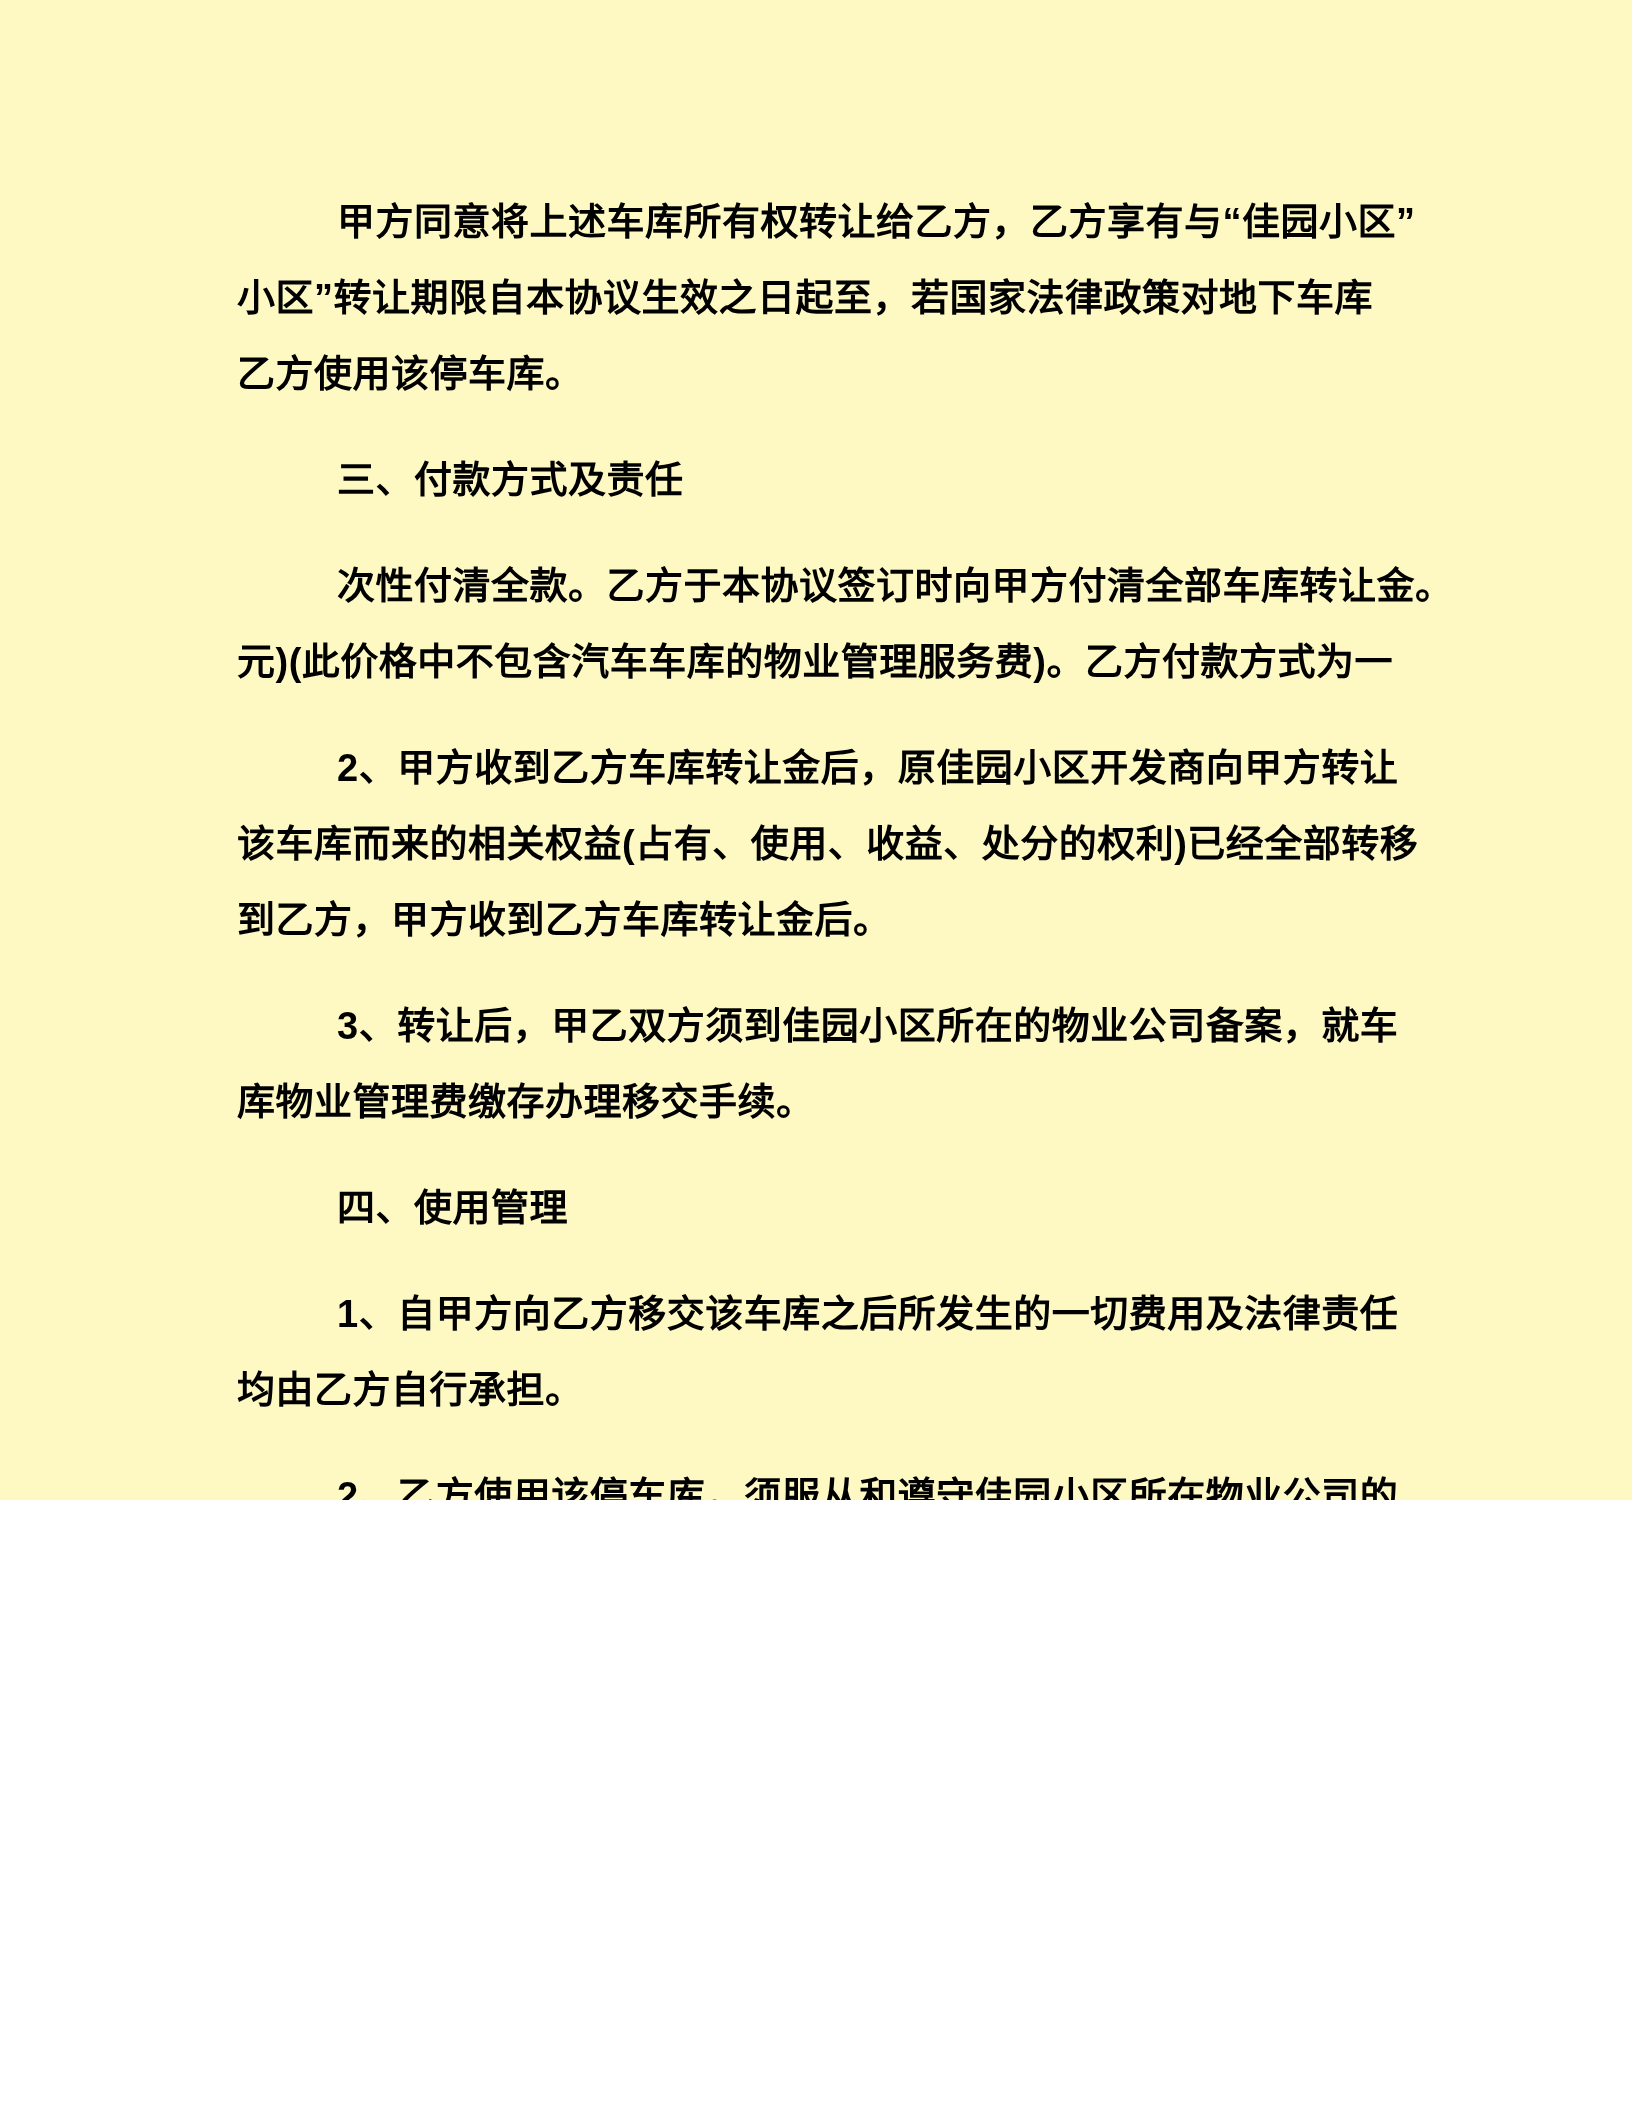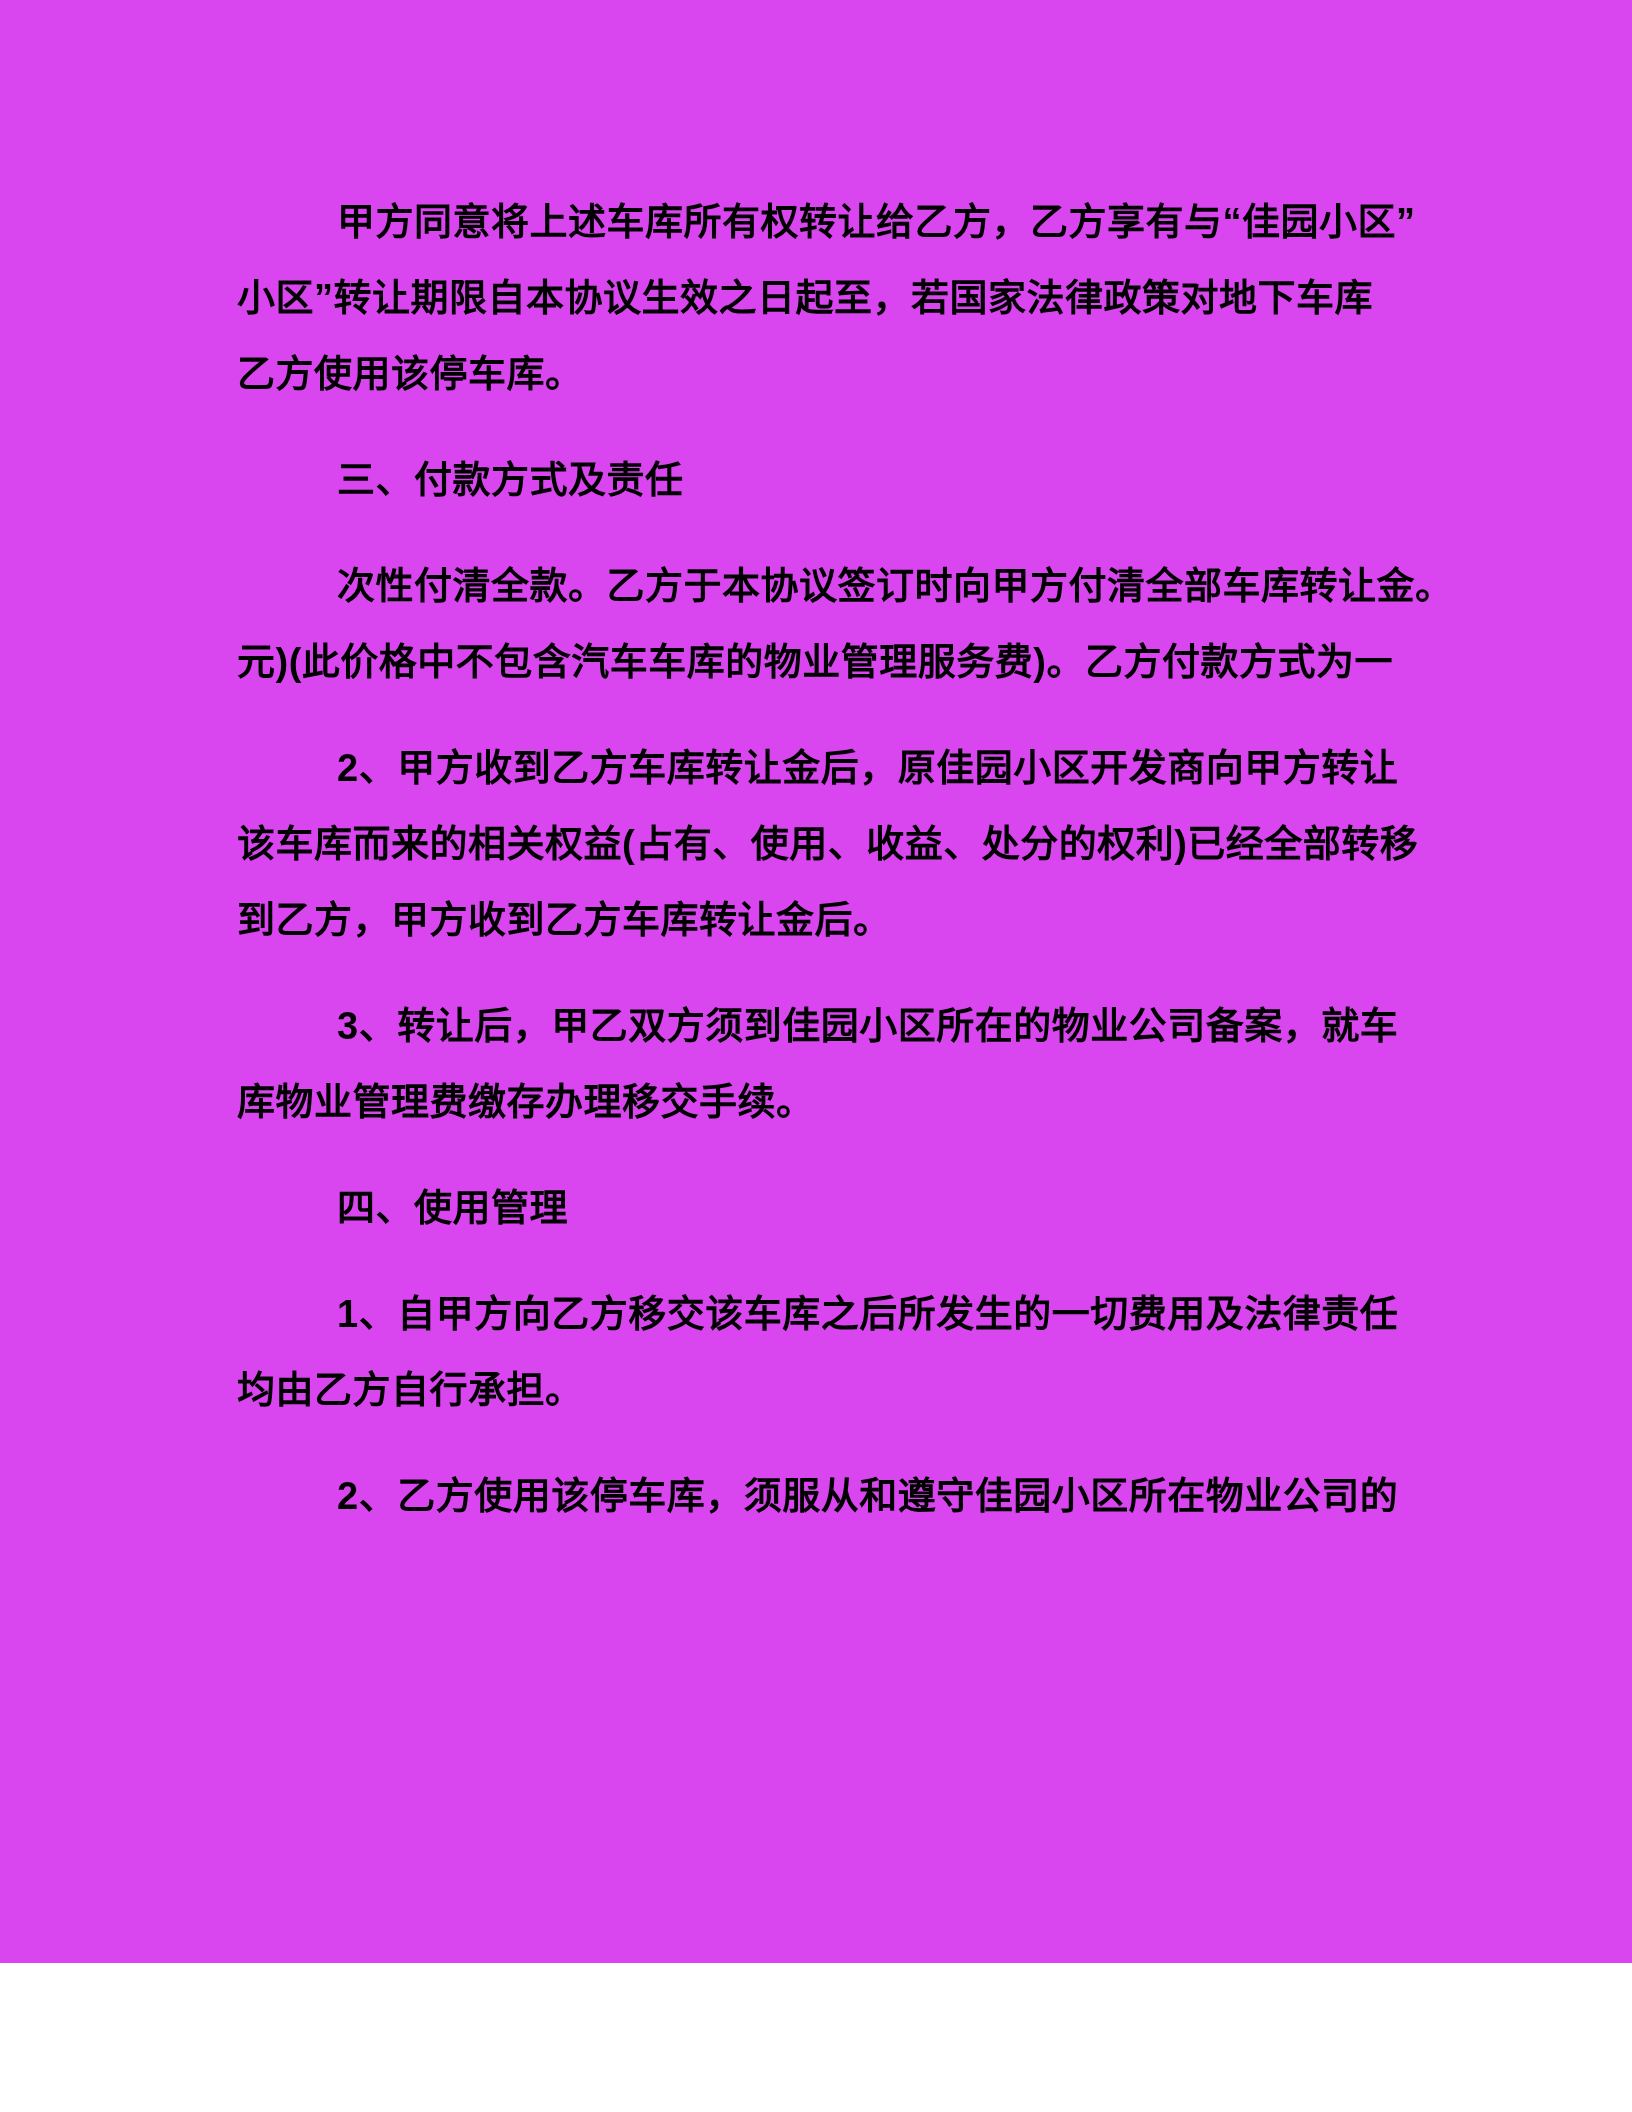--- a/index.html
+++ b/index.html
@@ -3,22 +3,22 @@
 <meta charset="utf-8">
 <style>
   html, body {
     margin: 0;
     padding: 0;
     background: #ffffff;
   }
   .page {
     position: relative;
     width: 1632px;
-    height: 1963px;
-    background: #d946ef;
+    height: 1500px;
+    background: #fef9c3;
     overflow: hidden;
     box-sizing: border-box;
     padding: 184px 150px 0 237px;
     font-family: "Liberation Sans", "DejaVu Sans", sans-serif;
     font-weight: 700;
     font-size: 38px;
     line-height: 76px;
     letter-spacing: 0.5px;
     color: #000000;
   }

